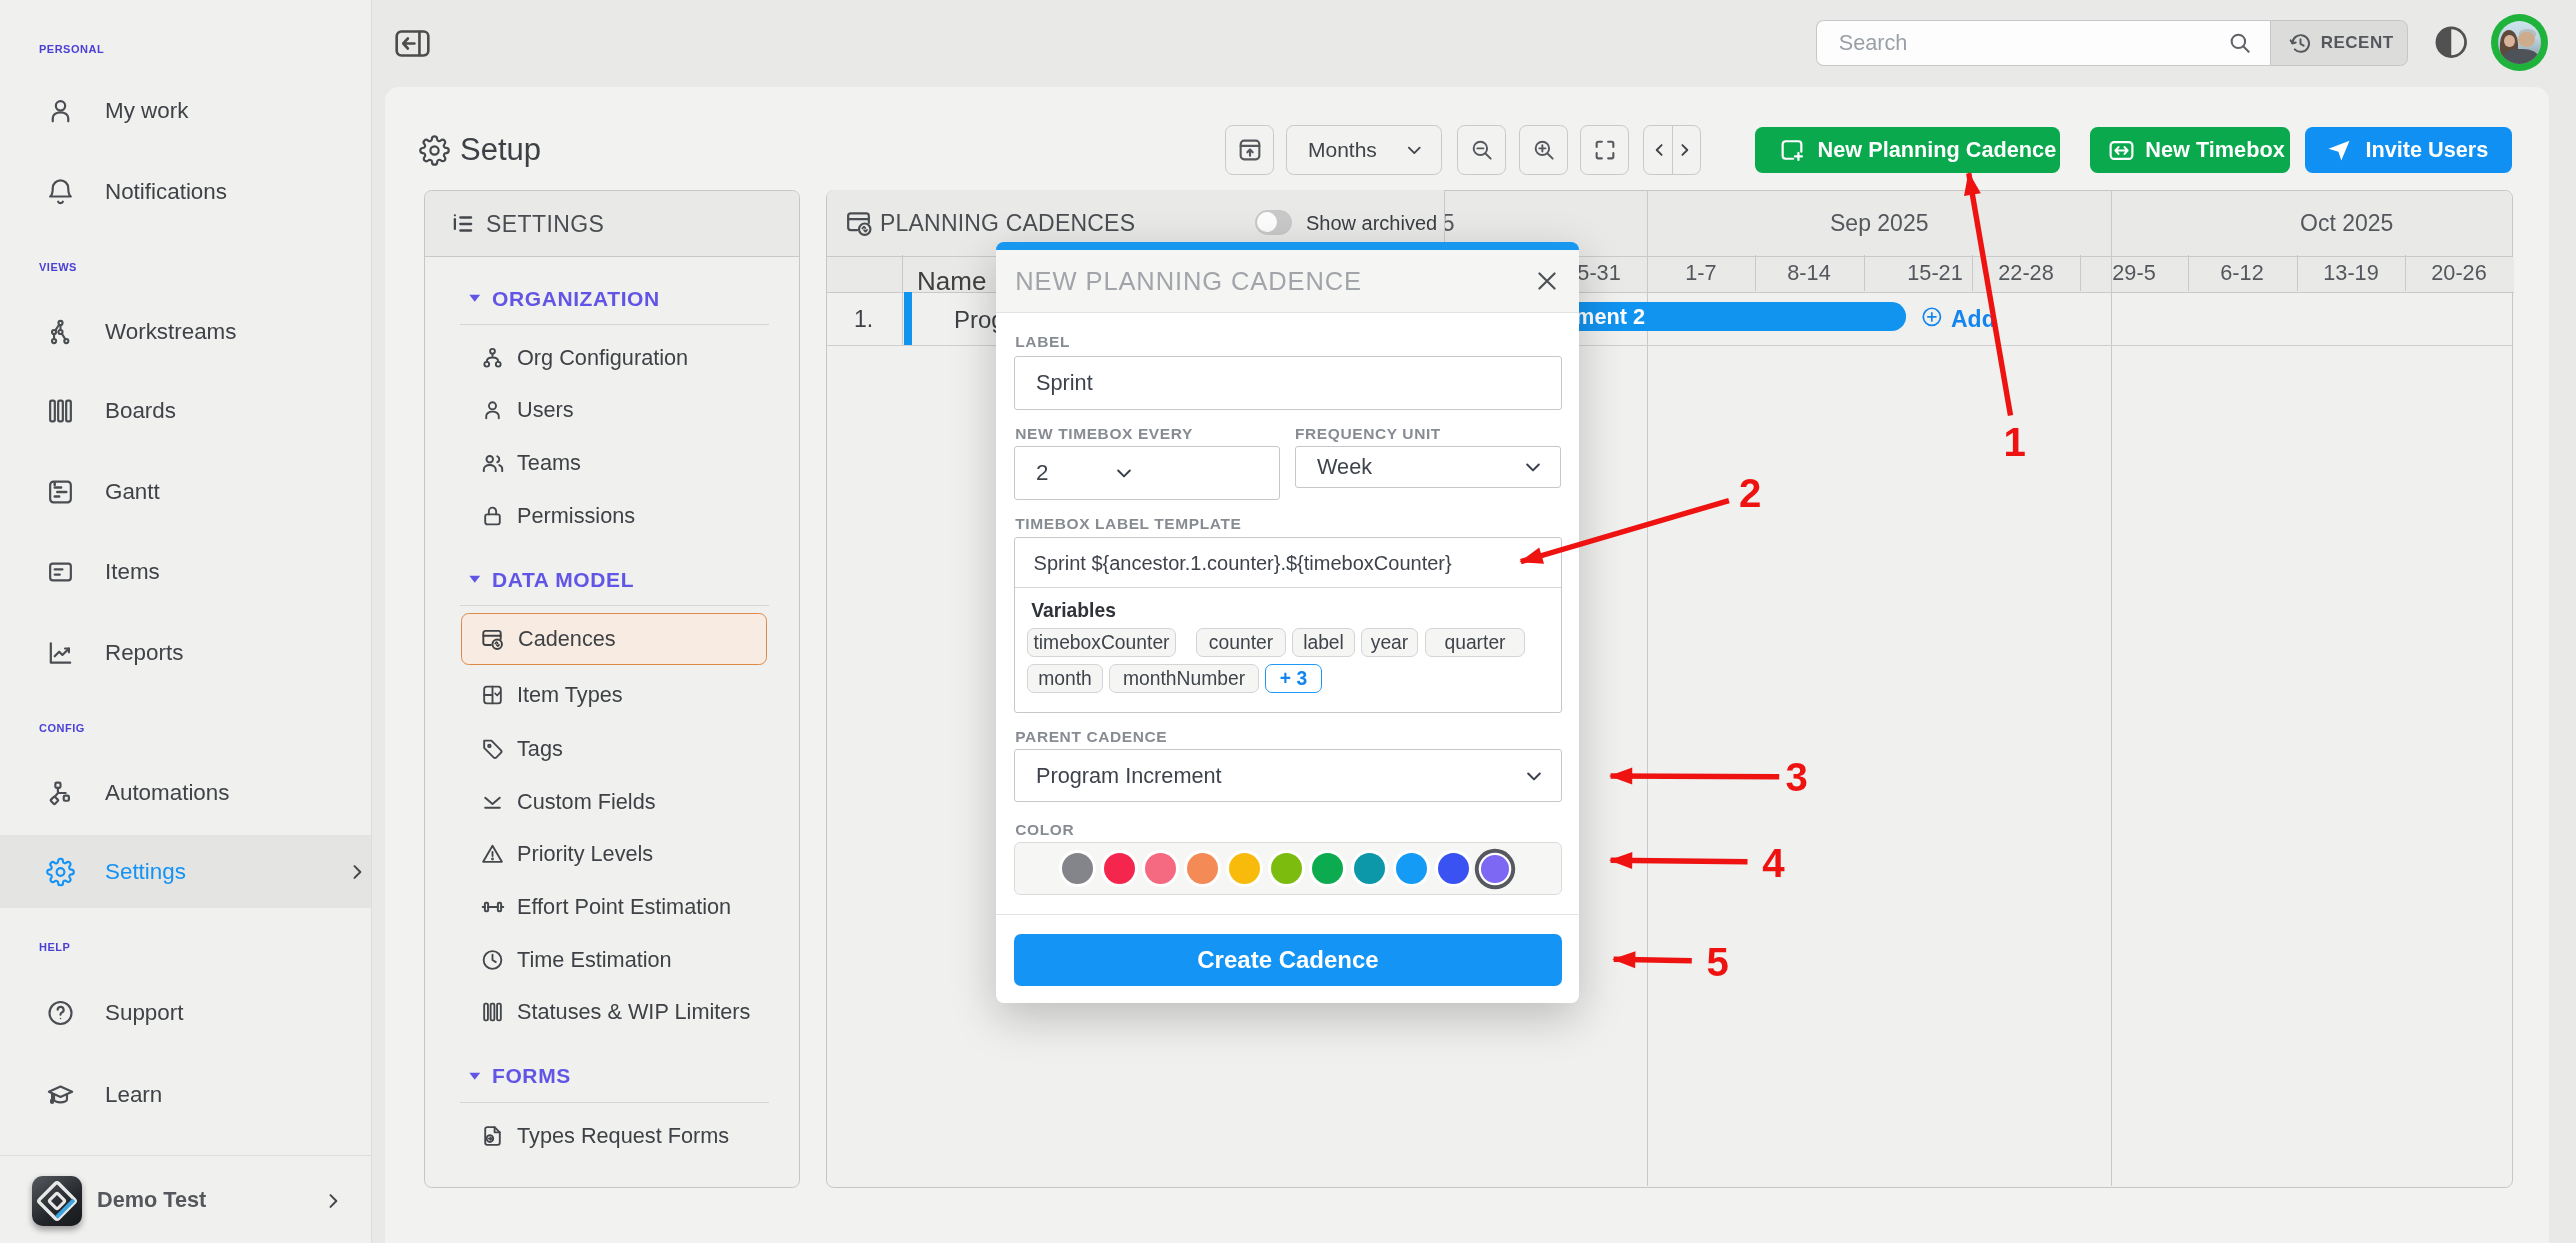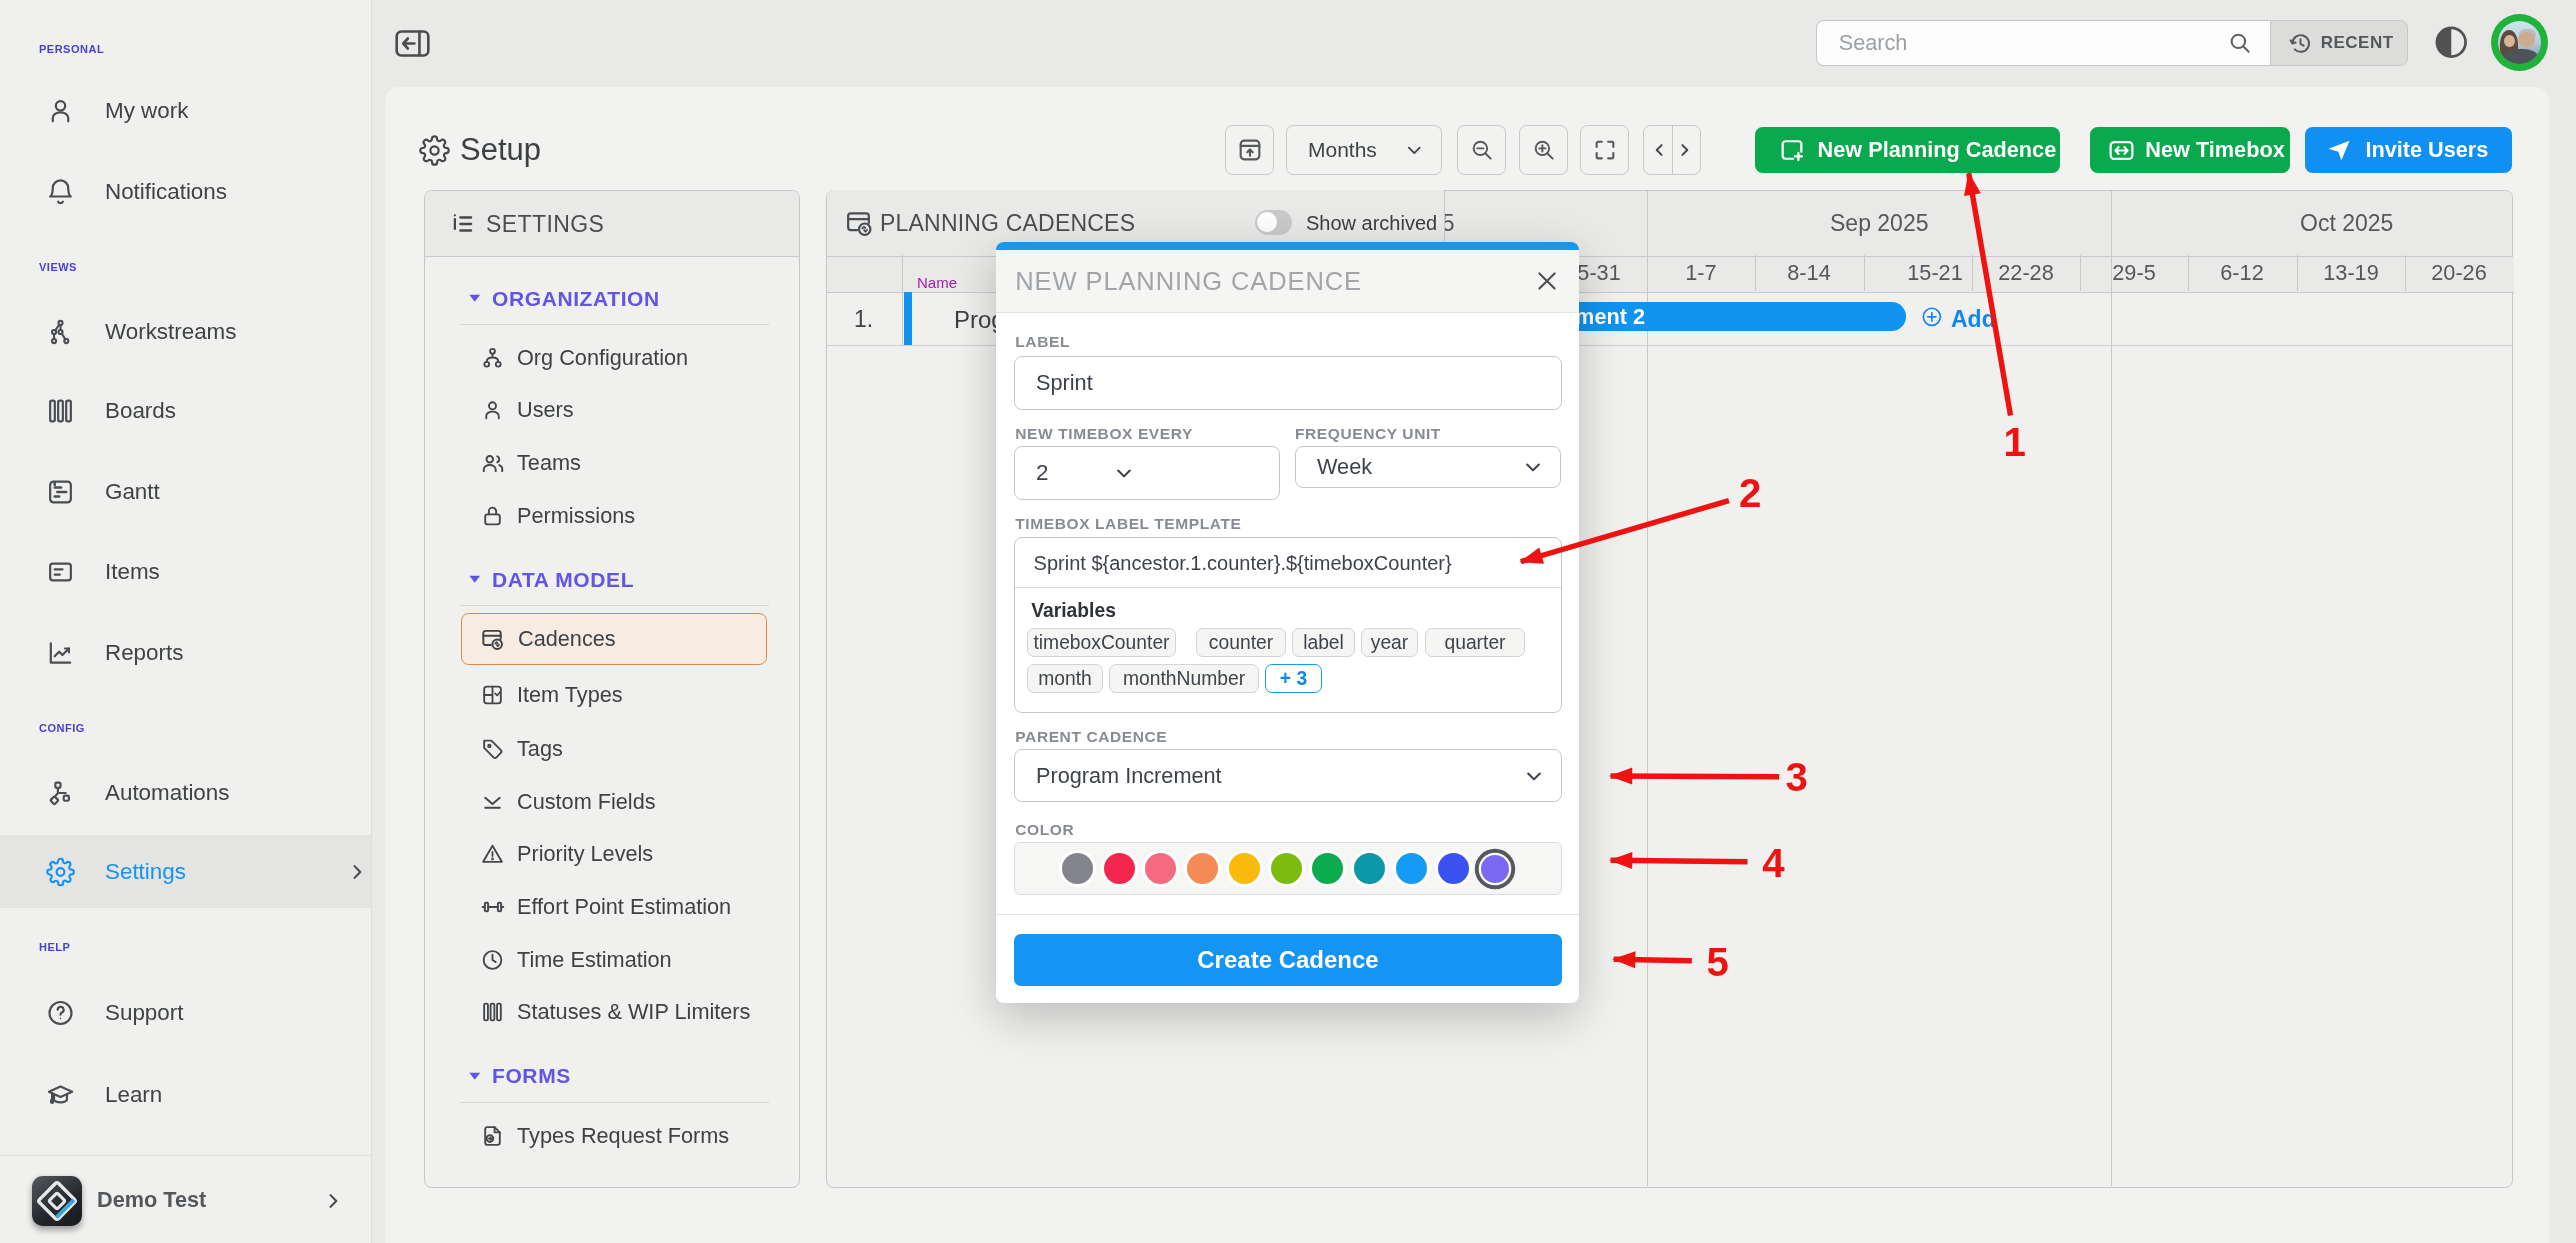--- a/index.html
+++ b/index.html
@@ -25,21 +25,21 @@
   .panel { position:absolute; top:190px; bottom:56px; background:#f0f0ef; border:1.2px solid #c6c6c8; border-radius:7.7px; }
   .phead { position:absolute; left:0; right:0; top:0; height:66px; background:#e9e9e8; border-bottom:1.2px solid #c9c9cb; border-radius:7px 7px 0 0; }
   
   .sitem { position:absolute; left:37px; width:306px; height:52px; }
   .sitem .lbl { position:absolute; left:56px; top:50%; transform:translateY(-50%); font-size:21.7px; color:#3e4145; white-space:nowrap; }
   .sitem .ic { position:absolute; left:18.6px; top:50%; transform:translateY(-50%); }
   .shead { position:absolute; left:45px; font-size:21px; font-weight:bold; letter-spacing:0.6px; color:#6155e5; }
   .sdiv { position:absolute; left:460px; width:309px; height:0.8px; background:#d5d5d6; }
   
   .mlabel { position:absolute; font-size:15.5px; font-weight:bold; letter-spacing:0.6px; color:#878b92; }
-  .minput { position:absolute; background:#fff; border:1.2px solid #c5c8cb; border-radius:8px; }
+  .minput { position:absolute; background:#fff; border:1.2px solid #c5c8cb; border-radius:3px; }
   .mtext { font-size:21.7px; color:#3e434b; white-space:nowrap; }
   .chip { position:absolute; height:29px; background:#f5f5f4; border:1.2px solid #d2d4d6; border-radius:7px; font-size:19.3px; color:#3f444b; display:flex; align-items:center; justify-content:center; }
   
   .wklbl { position:absolute; top:255px; height:36px; font-size:21.7px; color:#54575c; display:flex; align-items:center; justify-content:center; }
   .gline { position:absolute; width:1.2px; background:#c9c9cb; }
 </style>
 </head>
 <body>
 <div id="page">
   <svg class="abs" style="left:395px;top:30px;" width="35" height="27" viewBox="0 0 45 35" fill="none" stroke="#4c4c4c" stroke-width="3.4" stroke-linecap="round" stroke-linejoin="round">
@@ -464,21 +464,21 @@
   <div class="gline" style="left:1755px;top:255px;height:36px;"></div>
   <div class="gline" style="left:1864px;top:255px;height:36px;"></div>
   <div class="gline" style="left:1972px;top:255px;height:36px;"></div>
   <div class="gline" style="left:2080px;top:255px;height:36px;"></div>
   <div class="gline" style="left:2188px;top:255px;height:36px;"></div>
   <div class="gline" style="left:2297px;top:255px;height:36px;"></div>
   <div class="gline" style="left:2405px;top:255px;height:36px;"></div>
   <div class="gline" style="left:1647px;top:190px;height:996px;"></div>
   <div class="gline" style="left:2111px;top:190px;height:996px;"></div>
 
-  <div class="abs" style="left:917px;top:274px;font-size:15px;color:#a21caf;">Name</div>
+  <div class="abs" style="left:917px;top:266px;font-size:26px;color:#404040;">Name</div>
   <div class="gline" style="left:902px;top:255px;height:91px;"></div>
   <div class="abs" style="left:827px;top:345px;width:1686px;height:1.2px;background:#cfcfd1;"></div>
   <div class="abs" style="left:854px;top:306px;font-size:23px;color:#3e4145;">1.</div>
   <div class="abs" style="left:904px;top:292px;width:7.7px;height:53px;background:#1193f0;"></div>
   <div class="abs" style="left:954px;top:306px;font-size:24px;color:#3c3f44;">Program Increment</div>
   <div class="abs" style="left:1160px;top:302px;width:746px;height:29px;background:#1193f0;border-radius:14.3px;">
     <span style="position:absolute;right:261px;top:50%;transform:translateY(-50%);color:#fff;font-weight:bold;font-size:21.7px;white-space:nowrap;">Program Increment 2</span>
   </div>
   <svg class="abs" style="left:1921px;top:306px;" width="21.7" height="21.7" viewBox="0 0 24 24" fill="none" stroke="#1285ef" stroke-width="1.9" stroke-linecap="round">
       <circle cx="12" cy="12" r="9.5"></circle>

